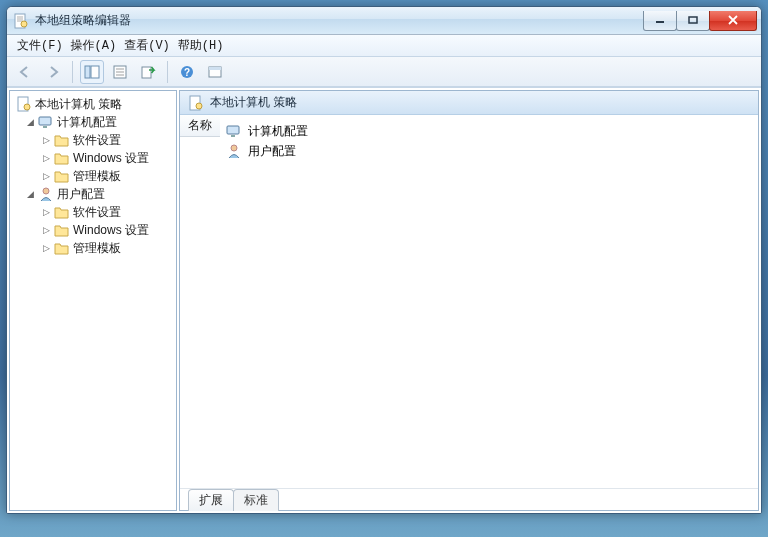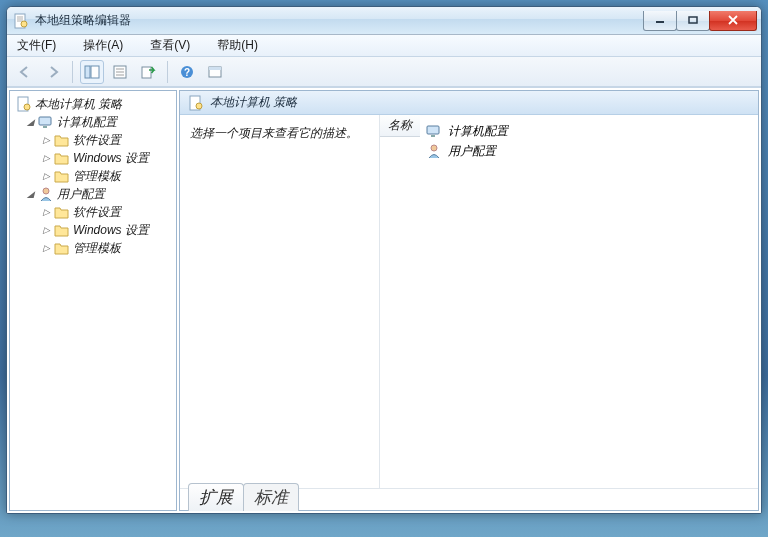--- a/index.html
+++ b/index.html
@@ -65,22 +65,23 @@
   }
   .winbtn svg { display:block; }
   
   .menubar {
     height: 22px;
     background: linear-gradient(to bottom,#f7fbff,#e8f1fa);
     border-bottom: 1px solid #c6d6e6;
     display: flex;
     align-items: flex-start;
     padding: 0 6px;
-    gap: 19px;
+    gap: 0;
     color: #1a1a1a;
+    font-family: Liberation Mono, monospace;
   }
   .menubar .menu-item { padding: 2px 4px; cursor: default; }
   
   .toolbar {
     height: 30px;
     background: linear-gradient(to bottom,#f4f8fc,#e6eef7);
     border-bottom: 1px solid #c6d6e6;
     display:flex;
     align-items:center;
     padding: 0 6px;
@@ -95,21 +96,20 @@
   .tbtn.active, .tbtn:hover { border-color:#b0c8e0; background:#eaf3fc; }
   .tbtn.disabled { opacity:.45; }
   .tsep { width:1px;height:22px;background:#c0cedd;margin:0 3px; }
   
   .body {
     flex:1;
     display:flex;
     border-top: 1px solid #c6d6e6;
     background:#fff;
     min-height:0;
-    font-style:italic;
   }
   .tree-pane {
     width: 168px;
     border:1px solid #9db6cf;
     margin:2px;
     background:#fff;
     overflow:auto;
   }
   .tree-root {
     padding: 4px 2px;
@@ -172,21 +172,21 @@
     background:#fff;
     border-top:1px solid #e0e6ec;
   }
   .tab {
     border:1px solid #b6c2ce;
     border-bottom:none;
     border-radius:4px 4px 0 0;
     padding:2px 10px;
     background:linear-gradient(to bottom,#fefefe,#eef2f6);
     margin-right:-1px;
-    font-size:17px;
+    font-size:12px;
     color:#2a2a2a;
     position:relative;top:1px;
   }
   .tab.inactive { background:#f2f4f6;color:#404040; }
 </style>
 </head>
 <body>
 
 <div class="desktop-bg"></div>
 
@@ -372,23 +372,20 @@
       <div class="right-header">
         <span class="node-icon">
           <svg width="16" height="16">
               <rect x="2" y="1" width="10" height="14" fill="#fff" stroke="#8aa6bf"></rect>
               <circle cx="11" cy="11" r="3" fill="#ffe28a" stroke="#c0a040"></circle>
             </svg>
         </span>
         <span>本地计算机 策略</span>
       </div>
       <div class="right-body">
-        <div class="desc-col">
-          <span>选择一个项目来查看它的描述。</span>
-        </div>
         <div class="list-col">
           <div class="list-header">
             <span>名称</span>
           </div>
           <div class="list-items">
             <div class="list-row">
               <span class="node-icon">
                 <svg width="16" height="16">
                     <rect x="1" y="3" width="12" height="8" rx="1" fill="#cfe4f7" stroke="#5a7fa0"></rect>
                     <rect x="5" y="12" width="4" height="2" fill="#8aa"></rect>

